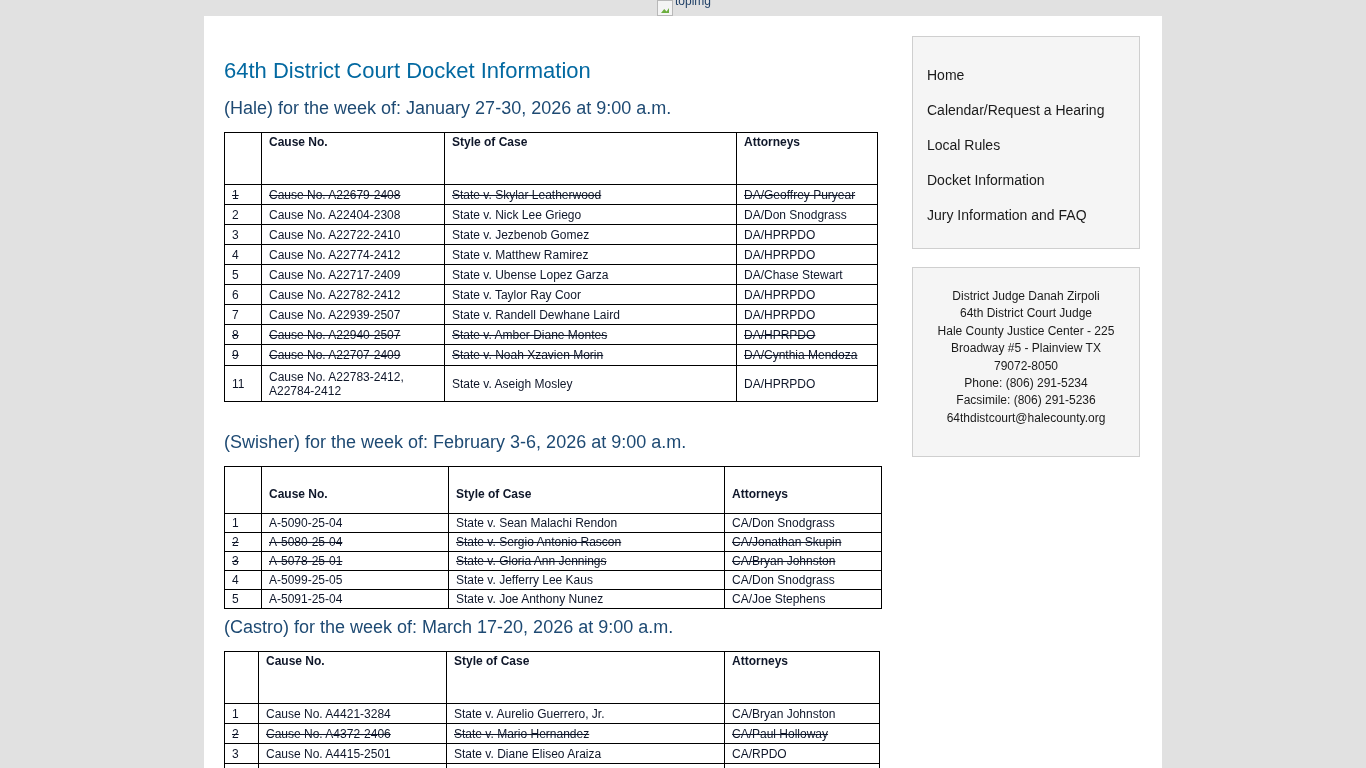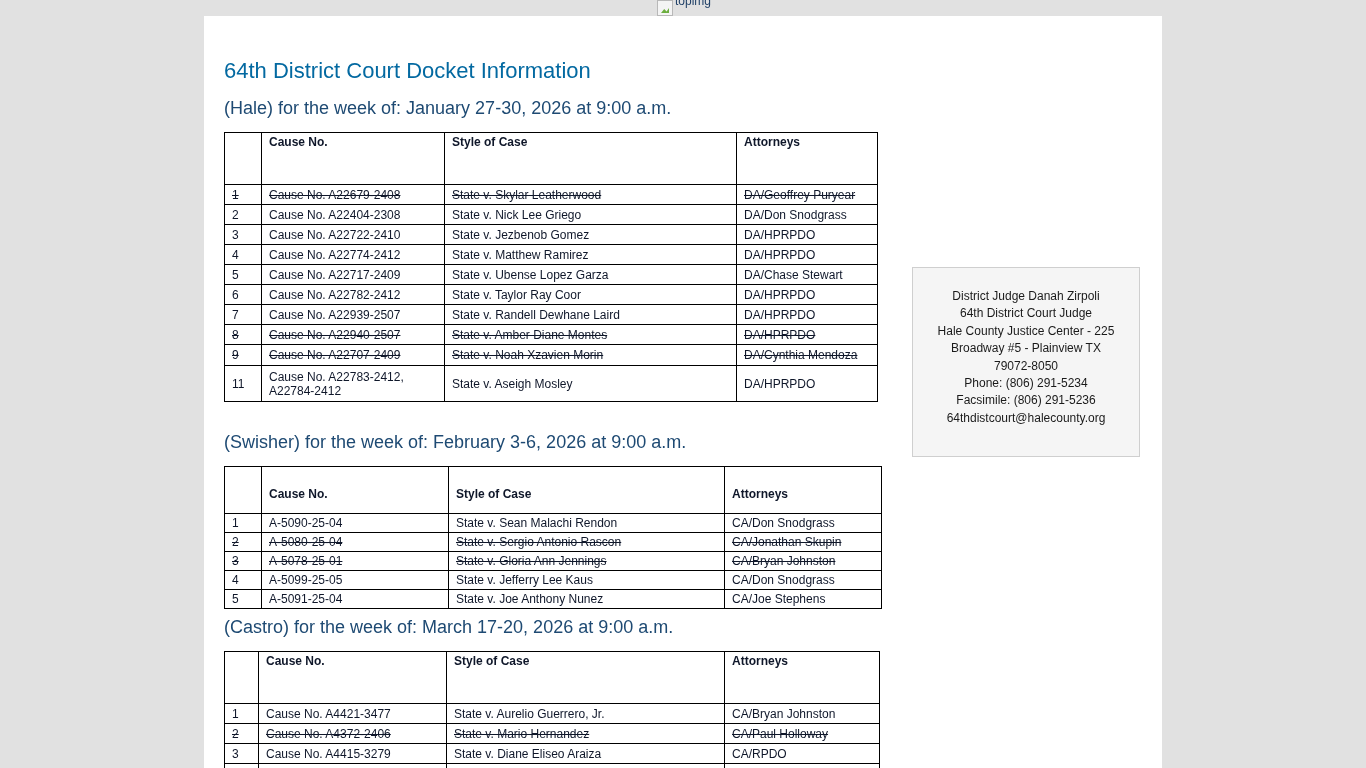--- a/index.html
+++ b/index.html
@@ -216,46 +216,53 @@
         <tr style="height:52px">
           <th></th>
           <th>Cause No.</th>
           <th>Style of Case</th>
           <th>Attorneys</th>
         </tr>
       </thead>
       <tbody id="tb2">
           <tr style="height: 20px;">
             <td>1</td>
-            <td>Cause No. A4421-3477</td>
+            <td>Cause No. A4421-3284</td>
             <td>State v. Aurelio Guerrero, Jr.</td>
             <td>CA/Bryan Johnston</td>
           </tr>
           <tr class="struck" style="height: 20px;">
             <td>2</td>
             <td>Cause No. A4372-2406</td>
             <td>State v. Mario Hernandez</td>
             <td>CA/Paul Holloway</td>
           </tr>
           <tr style="height: 20px;">
             <td>3</td>
-            <td>Cause No. A4415-3279</td>
+            <td>Cause No. A4415-2501</td>
             <td>State v. Diane Eliseo Araiza</td>
             <td>CA/RPDO</td>
           </tr>
           <tr style="height: 20px;">
             <td>4</td>
             <td>Cause No. A4417-2501</td>
             <td>State v. Elida Gonzales</td>
             <td>CA/RPDO</td>
           </tr>
         </tbody>
     </table>
   </div>
 
+  <nav class="sidebar">
+    <a href="#" style="top:30px">Home</a>
+    <a href="#" style="top:65px">Calendar/Request a Hearing</a>
+    <a href="#" style="top:100px">Local Rules</a>
+    <a href="#" style="top:135px">Docket Information</a>
+    <a href="#" style="top:170px">Jury Information and FAQ</a>
+  </nav>
 
   <div class="contact">
     <div class="b">District Judge Danah Zirpoli</div>
     <div class="b">64th District Court Judge</div>
     <div>Hale County Justice Center - 225</div>
     <div>Broadway #5 - Plainview TX</div>
     <div>79072-8050</div>
     <div>Phone: (806) 291-5234</div>
     <div>Facsimile: (806) 291-5236</div>
     <div>64thdistcourt@halecounty.org</div>

